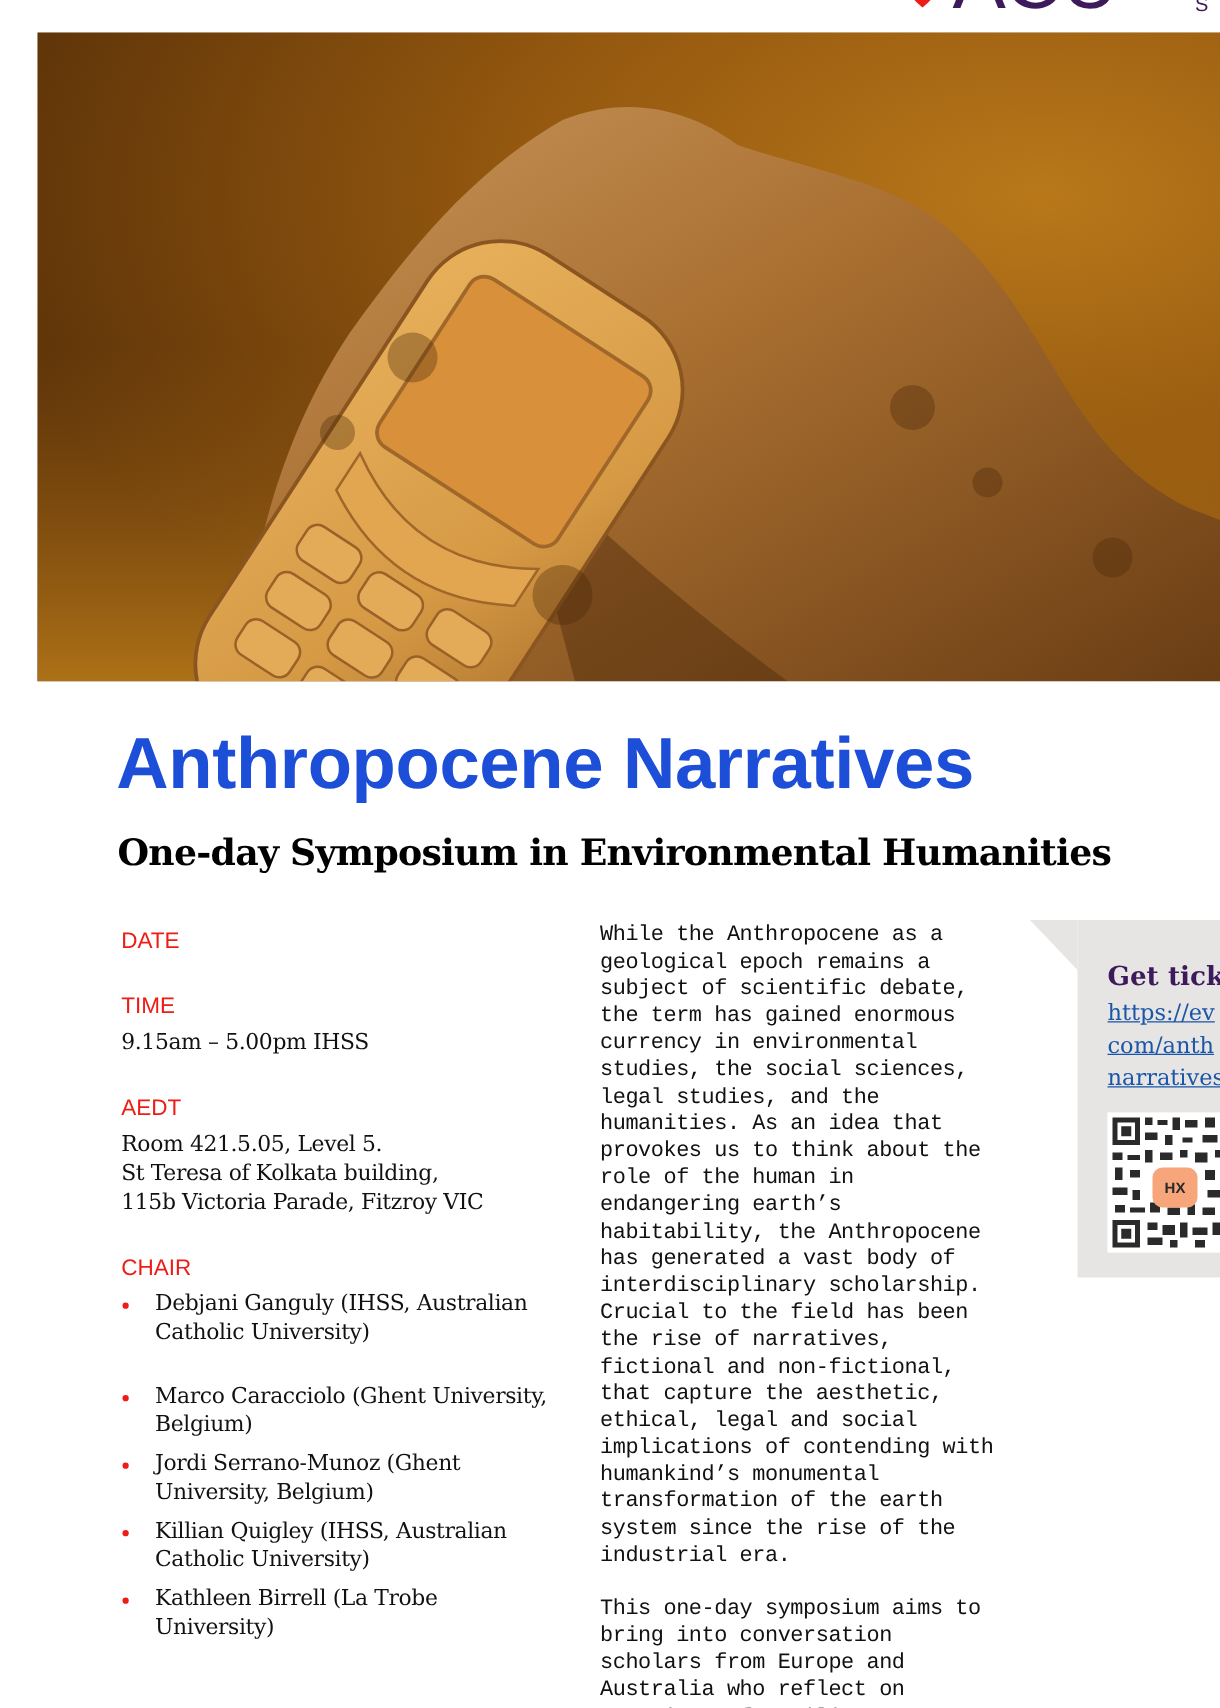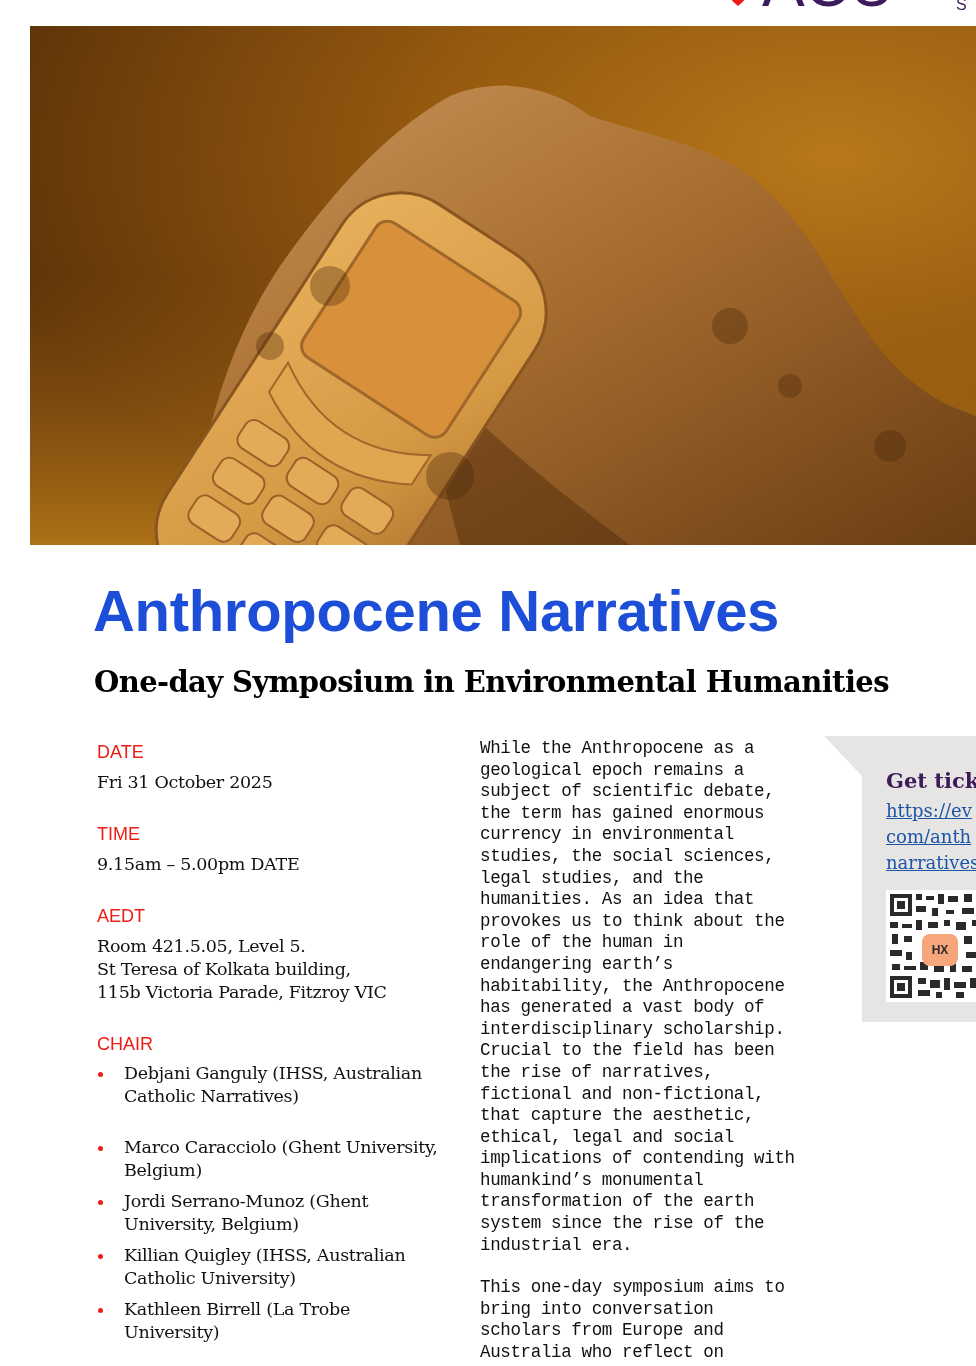--- a/index.html
+++ b/index.html
@@ -143,38 +143,37 @@
     </g>
   </svg>
 </div>
 
 <h1 class="title">Anthropocene Narratives</h1>
 <h2 class="subtitle">One-day Symposium in Environmental Humanities</h2>
 
 <div class="details">
   <div class="section">
     <p class="label">DATE</p>
-    <p class="value">Fri 31 October 2025</p>
   </div>
   <div class="section">
     <p class="label">TIME</p>
-    <p class="value">9.15am – 5.00pm DATE</p>
+    <p class="value">9.15am – 5.00pm IHSS</p>
   </div>
   <div class="section">
     <p class="label">AEDT</p>
     <p class="value">
       <span>Room 421.5.05, Level 5.</span><br>
       <span>St Teresa of Kolkata building,</span><br>
       <span>115b Victoria Parade, Fitzroy VIC</span>
     </p>
   </div>
   <div class="section">
     <p class="label">CHAIR</p>
     <ul class="blist">
-      <li>Debjani Ganguly (IHSS, Australian Catholic Narratives)</li>
+      <li>Debjani Ganguly (IHSS, Australian Catholic University)</li>
     </ul>
   </div>
   <div class="section">
     <ul class="blist">
       <li>Marco Caracciolo (Ghent University, Belgium)</li>
       <li>Jordi Serrano-Munoz (Ghent University, Belgium)</li>
       <li>Killian Quigley (IHSS, Australian Catholic University)</li>
       <li>Kathleen Birrell (La Trobe University)</li>
     </ul>
   </div>

